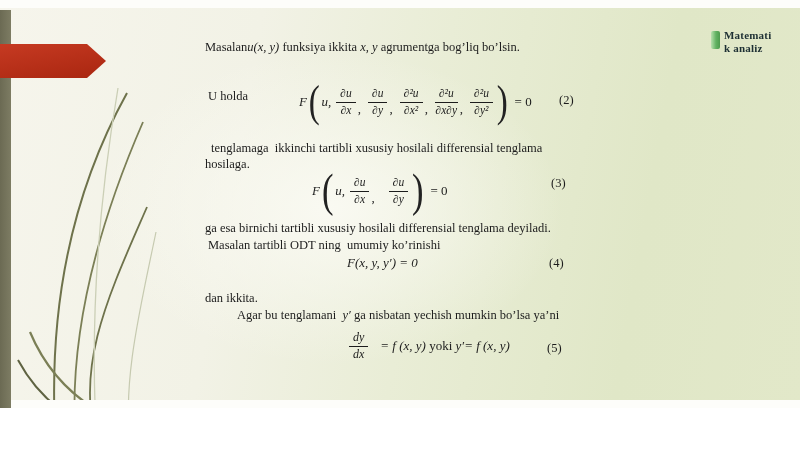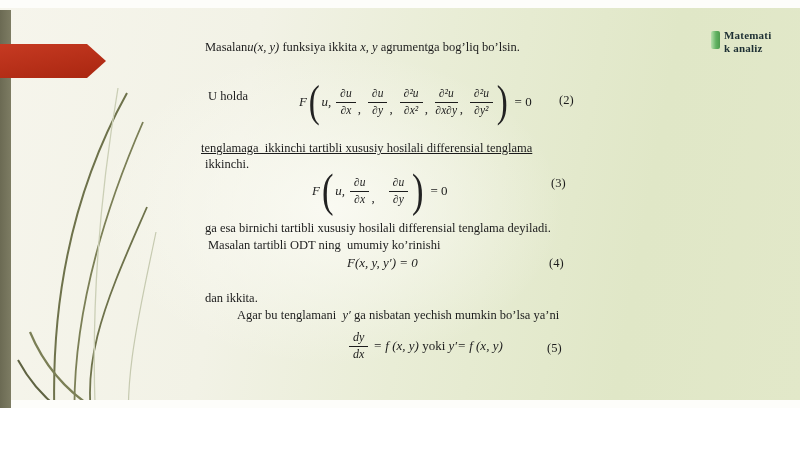--- a/index.html
+++ b/index.html
@@ -37,21 +37,21 @@
   .paren { font-style:normal; font-weight:400; line-height:0.85; transform:scaleX(0.75); color:#222; }
   .paren.big { font-size:44px; }
   .paren.mid { font-size:46px; }
   .frac { display:inline-flex; flex-direction:column; align-items:center; text-align:center;
           font-size:11.5px; font-style:italic; line-height:1.15; margin:0 2px; }
   .frac .fn { padding:0 4px 1px; border-bottom:1px solid #1c1c1c; }
   .frac .fd { padding-top:1px; }
   .fsep { position:relative; top:7px; font-style:normal; margin:0 2px 0 0; }
   .mgap { margin-left:5px; }
   .eqnum { position:absolute; font-size:12.5px; font-style:normal; }
-  .f5frac { font-size:12px; margin-right:5px; }
+  .f5frac { font-size:12px; margin-right:12px; }
 </style>
 </head>
 <body>
 
 <div class="slide">
   <div class="canvas"></div>
 
   <svg class="grass" viewBox="0 0 340 449">
     <path d="M 127,93 C 76,185 46,300 56,446" stroke="#6e724b" stroke-width="2" fill="none"></path>
     <path d="M 143,122 C 96,230 67,340 76,446" stroke="#7b7f56" stroke-width="1.8" fill="none"></path>
@@ -105,22 +105,22 @@
       <span class="fsep">,</span>
     <span class="frac mgap">
         <span class="fn">∂²u</span>
         <span class="fd">∂y²</span>
       </span>
     <span class="paren big">)</span>
     <span class="mgap" style="font-style:normal;">= 0</span>
   </div>
   <div class="eqnum" style="left:559px; top:93px;">(2)</div>
 
-  <div class="t" style="left:201px; top:141px;text-decoration:underline;">tenglamaga  ikkinchi tartibli xususiy hosilali differensial tenglama</div>
-  <div class="t" style="left:205px; top:157px;">ikkinchi.</div>
+  <div class="t" style="left:211px; top:141px;">tenglamaga  ikkinchi tartibli xususiy hosilali differensial tenglama</div>
+  <div class="t" style="left:205px; top:157px;">hosilaga.</div>
 
   <div class="formula" style="left:312px; top:168px; height:46px;">
     <span>F</span>
     <span class="paren mid">(</span>
     <span>u,</span>
     <span class="frac mgap">
         <span class="fn">∂u</span>
         <span class="fd">∂x</span>
       </span>
       <span class="fsep">,</span>

